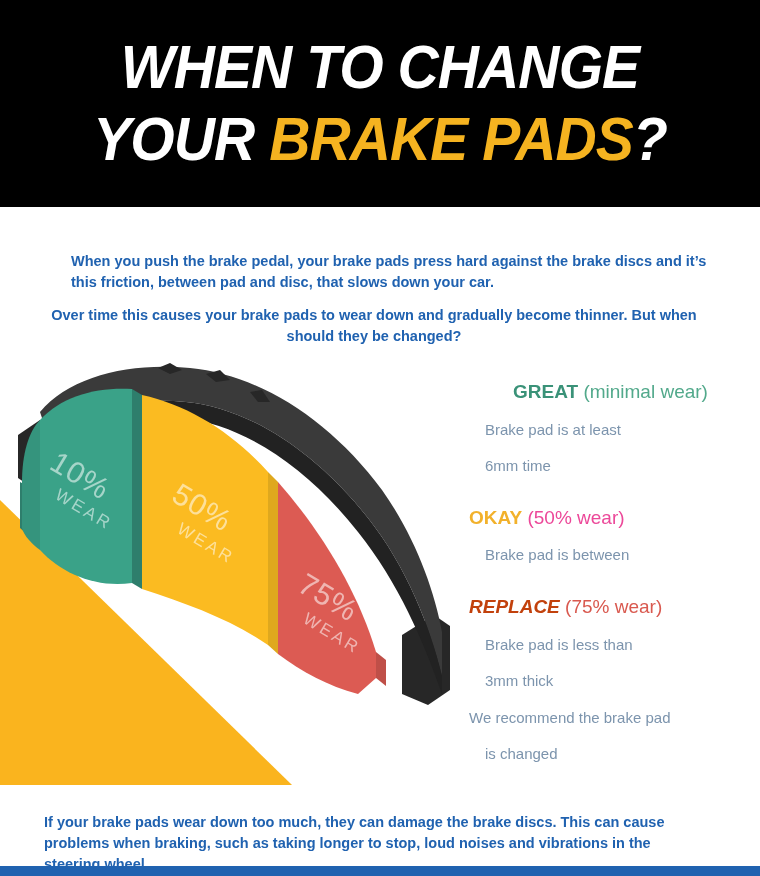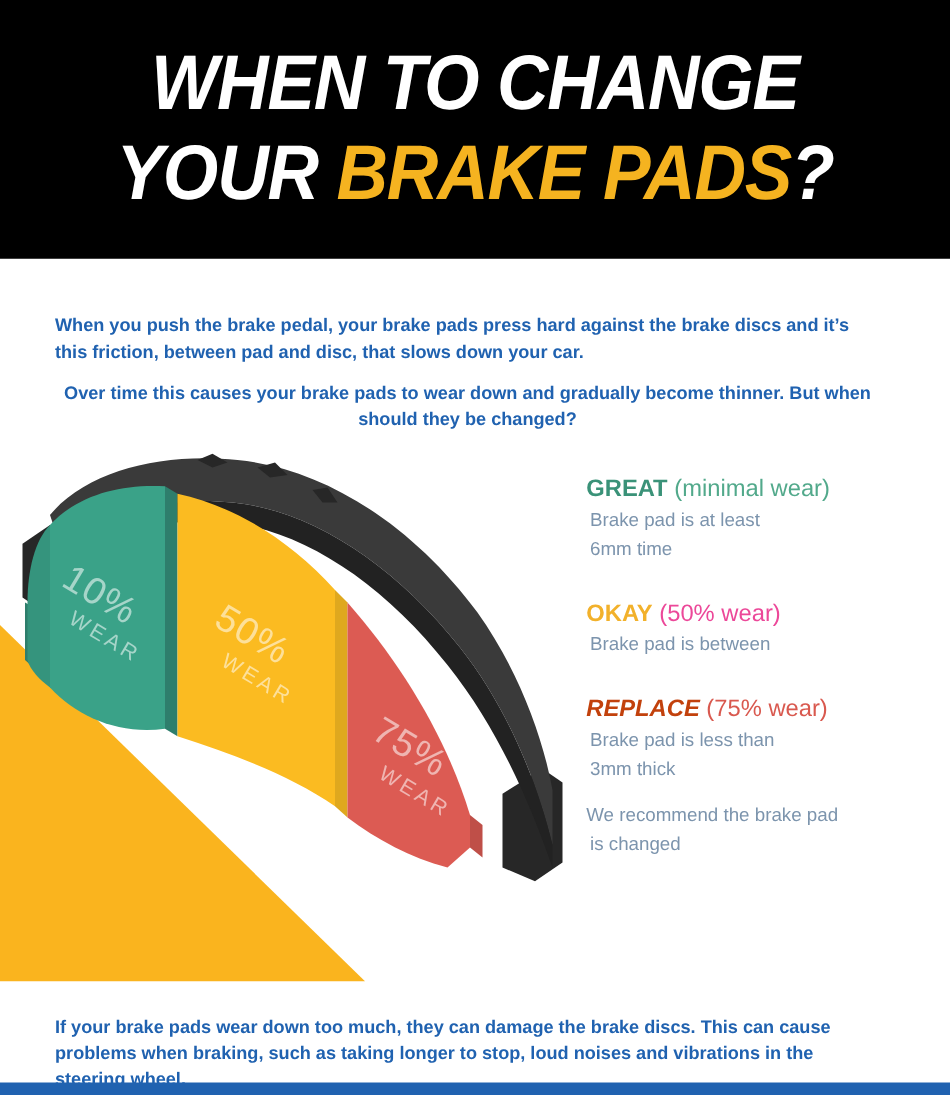--- a/index.html
+++ b/index.html
@@ -47,21 +47,21 @@
   
   .intro-para {
     position: absolute;
     left: 44px;
     width: 660px;
     font-size: 14.5px;
     font-weight: bold;
     line-height: 1.45;
     color: #2062B0;
   }
-  #intro-para-1 { top: 236px; }
+  #intro-para-1 { top: 236px; margin-left: 27px; }
   #intro-para-2 { top: 290px; text-align: center; }
 
   #footer-para {
     position: absolute;
     left: 44px;
     top: 797px;
     width: 660px;
     font-size: 14.5px;
     font-weight: bold;
     line-height: 1.48;
@@ -116,29 +116,29 @@
     line-height: 1.2;
     margin: 0 0 3px 0;
     white-space: nowrap;
   }
   .legend-heading .kw { font-weight: bold; }
   .legend-heading .qual { font-weight: normal; }
   .legend-desc {
     font-size: 15px;
     line-height: 1.33;
     color: #7C94AD;
-    margin: 3px;
+    margin: 16px;
   }
   .legend-note {
     font-size: 15px;
     line-height: 1.33;
     color: #7C94AD;
     margin: 17px 0 0 0;
   }
-  #legend-great .kw  { color: #3A9278; }
+  #legend-great .kw  { color: #3A9278; margin-left: 44px; }
   #legend-great .qual{ color: #52A98B; }
   #legend-okay .kw   { color: #F2B12B; }
   #legend-okay .qual { color: #ec4899; }
   #legend-replace .kw   { color: #c2410c; font-style: italic; }
   #legend-replace .qual { color: #D9594F; }
 </style>
 </head>
 <body>
 
 <div id="page">

